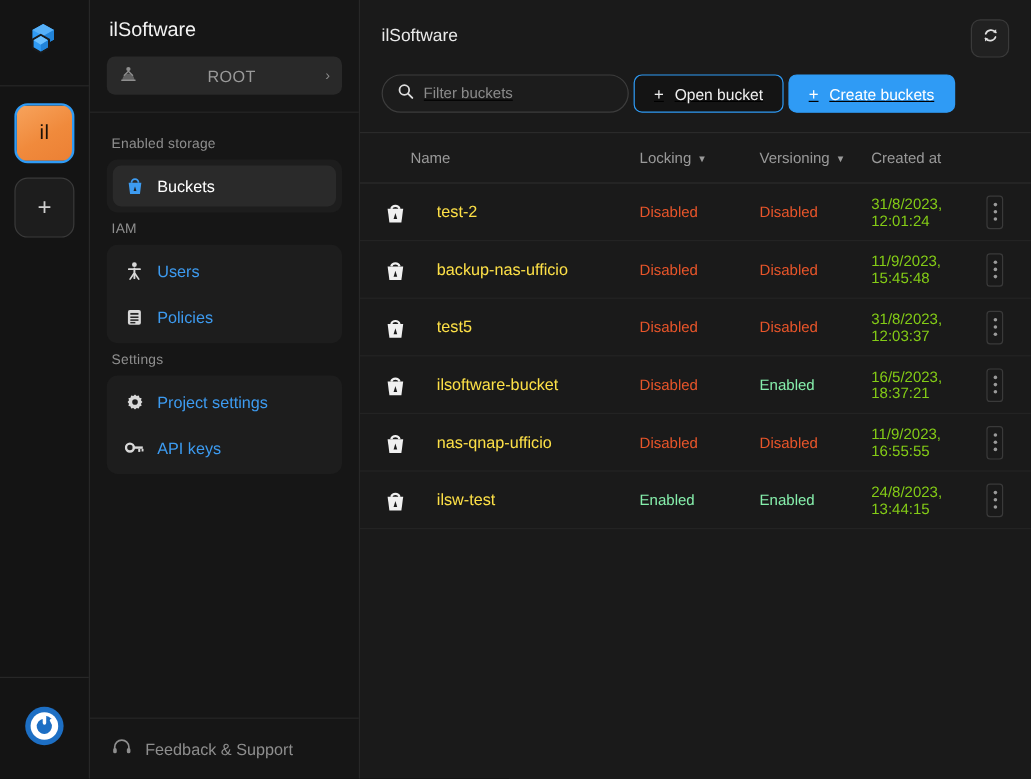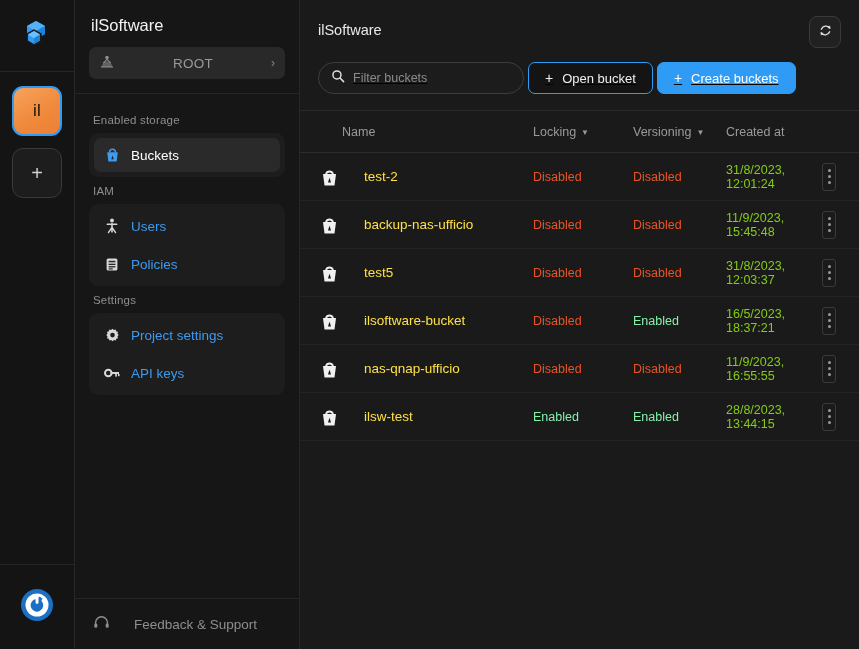--- a/index.html
+++ b/index.html
@@ -71,21 +71,21 @@
     color: #3d9bf0; font-size: 13.5px;
   }
   .nav-item.active { background: #2a2a2a; color: #ffffff; }
   .nav-item .nv-ic { width: 16px; height: 16px; display: flex; align-items: center; justify-content: center; flex-shrink: 0; }
   .nav-item.active .nv-ic svg { fill: #3d9bf0; }
   .nav-item .nv-ic svg { fill: #d8d8d8; }
   .gap { height: 4px; }
 
   .sb-foot {
     border-top: 1px solid #262626; padding: 16px 18px;
-    display: flex; align-items: center; gap: 24px;
+    display: flex; align-items: center; gap: 11px;
     color: #8e8e8e; font-size: 13.5px;
   }
 
   
   .main { flex: 1; height: 649px; background: #1a1a1a; display: flex; flex-direction: column; min-width: 0; }
   .main-top { padding: 16px 18px 0 18px; }
   .main-top-row { display: flex; align-items: flex-start; justify-content: space-between; }
   .main-title { color: #e9e9e9; font-size: 14.5px; padding-top: 6px; }
   .refresh-btn {
     width: 32px; height: 32px; border-radius: 8px;
@@ -453,21 +453,21 @@
         <svg width="19" height="20" viewBox="0 0 19 20">
           <path d="M3 7 H16 L14.5 18.4 H4.5 Z" fill="#f0f0f0"></path>
           <path d="M6 7 A3.7 3.7 0 0 1 13 7" fill="none" stroke="#f0f0f0" stroke-width="1.8"></path>
           <path d="M9.5 10.6 L11 15.6 H8 Z" fill="#1a1a1a"></path>
         </svg>
       </span>
       <span class="bname">ilsw-test</span>
     </div>
     <div class="c-lock st-on">Enabled</div>
     <div class="c-ver st-on">Enabled</div>
-    <div class="c-date">28/8/2023, 13:44:15</div>
+    <div class="c-date">24/8/2023, 13:44:15</div>
     <div class="c-menu">
       <span class="kebab">
                 <i></i>
                 <i></i>
                 <i></i>
               </span>
     </div>
   </div>
 </div>
     </div>

